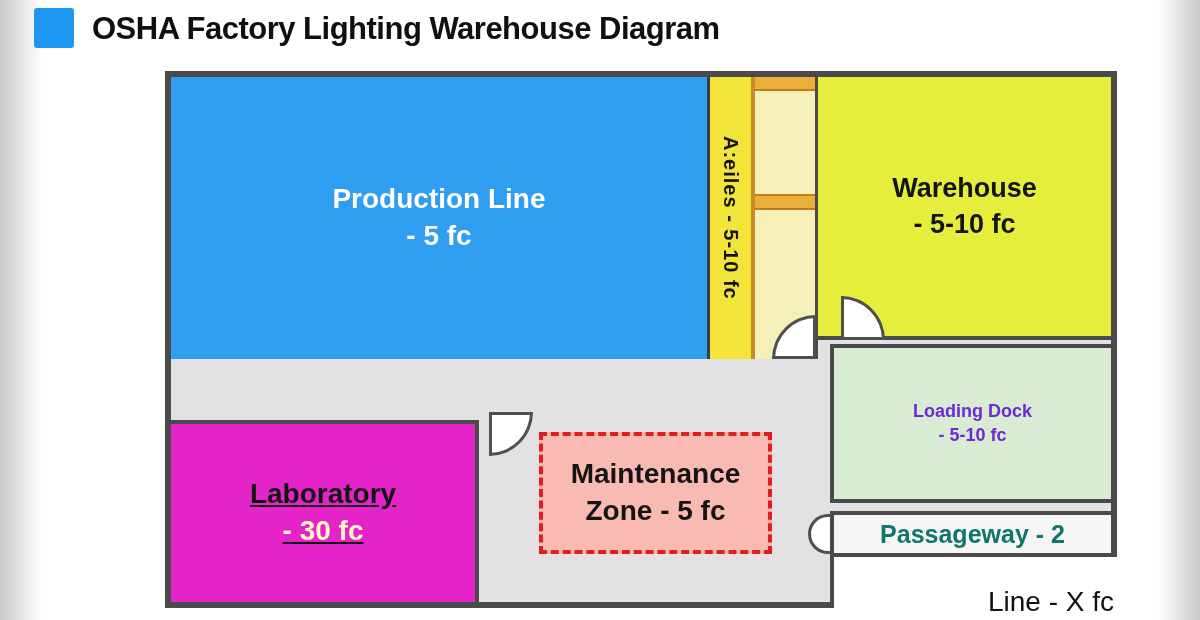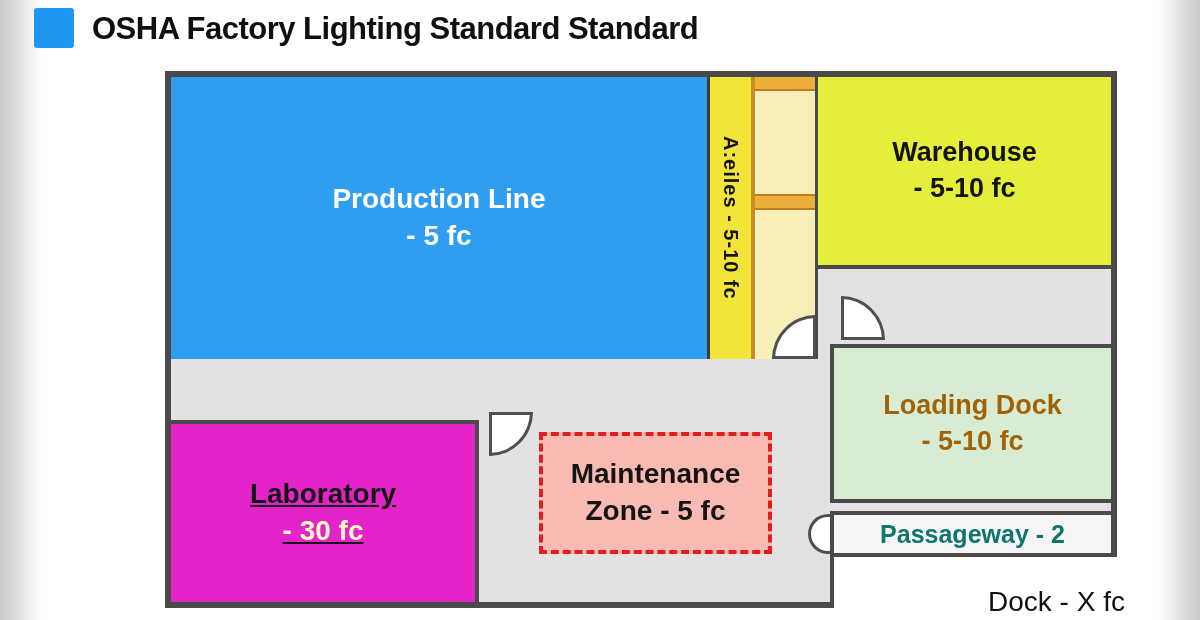--- a/index.html
+++ b/index.html
@@ -28,22 +28,22 @@
   }
 
   
   #production  { left:0;   top:0;   width:536px; height:282px; color:#ffffff; font-size:28px; }
   #aisles      { left:536px; top:0; width:48px;  height:282px; border-left:3px solid #3c3c3c; border-right:4px solid #c98a28; }
   #aisles-label{ writing-mode:vertical-rl; font-size:20px; font-weight:bold; color:#141414; letter-spacing:1px; margin:auto; }
   #rack        { left:584px; top:0; width:63px;  height:282px; border-right:3px solid #4a4a4a; }
   .rack-bar    { left:0; width:100%; }
   #rack-bar-top{ top:0;     height:14px; border-bottom:2px solid #bf7d20; }
   #rack-bar-mid{ top:117px; height:16px; border-top:2px solid #bf7d20; border-bottom:2px solid #bf7d20; }
-  #warehouse   { left:647px; top:0;   width:293px; height:192px; border-bottom:4px solid #4a4a4a; color:#141414; font-size:27px;text-align:right; }
-  #loading-dock{ left:659px; top:267px; width:281px; height:159px; border:4px solid #4a4a4a; border-right:none; color:#a16207; font-size:27px; }
+  #warehouse   { left:647px; top:0;   width:293px; height:263px; border-bottom:4px solid #4a4a4a; color:#141414; font-size:27px;text-align:right; }
+  #loading-dock{ left:659px; top:267px; width:281px; height:159px; border:4px solid #4a4a4a; border-right:none; color:#6d28d9; font-size:18px; }
   #laboratory  { left:0;   top:343px; width:308px; height:182px; border-top:4px solid #4a4a4a; border-right:4px solid #4a4a4a; color:#141414; font-size:28px; }
   #laboratory .val { color:#fef9c3; }
   #maintenance { left:368px; top:355px; width:233px; height:122px; border:4px dashed #e21d1d; color:#141414; font-size:28px; }
   #passageway  { left:659px; top:434px; width:281px; height:46px; border:4px solid #4a4a4a; border-right:none; color:#0f766e; font-size:25px; }
 
   
   #cutout { left:659px; top:480px; right:-6px; bottom:-6px; background:#ffffff; border-left:4px solid #4a4a4a; }
 
   
   .door { background:#ffffff; border:3px solid #4f4f4f; }
@@ -52,21 +52,21 @@
   #door-warehouse { left:670px; top:219px; width:44px; height:44px; border-radius:0 100% 0 0; }
   #door-passage   { left:637px; top:437px; width:22px; height:40px; border-right:none; border-radius:40px 0 0 40px; }
 
   
   #legend { left:988px; top:586px; font-size:28px; color:#111111; z-index:5; }
 </style>
 </head>
 <body>
 
 <div class="abs" id="title-square" style="background-color: rgb(30, 151, 243);"></div>
-<div class="abs" id="page-title">OSHA Factory Lighting Standard Standard</div>
+<div class="abs" id="page-title">OSHA Factory Lighting Warehouse Diagram</div>
 
 <div class="abs" id="diagram" style="background-color: rgb(226, 226, 228);">
 
   <div class="abs room" id="production" style="background-color: rgb(47, 158, 240);">
     <span>Production Line</span>
     <span>- 5 fc</span>
   </div>
 
   <div class="abs room" id="aisles" style="background-color: rgb(242, 228, 56);">
     <span id="aisles-label">A:eiles - 5-10 fc</span>
@@ -102,13 +102,13 @@
   </div>
 
   <div class="abs door" id="door-lab"></div>
   <div class="abs door" id="door-rack"></div>
   <div class="abs door" id="door-warehouse"></div>
   <div class="abs door" id="door-passage"></div>
 
   <div class="abs" id="cutout"></div>
 </div>
 
-<div class="abs" id="legend">Dock - X fc</div>
+<div class="abs" id="legend">Line - X fc</div>
 
 </body></html>

